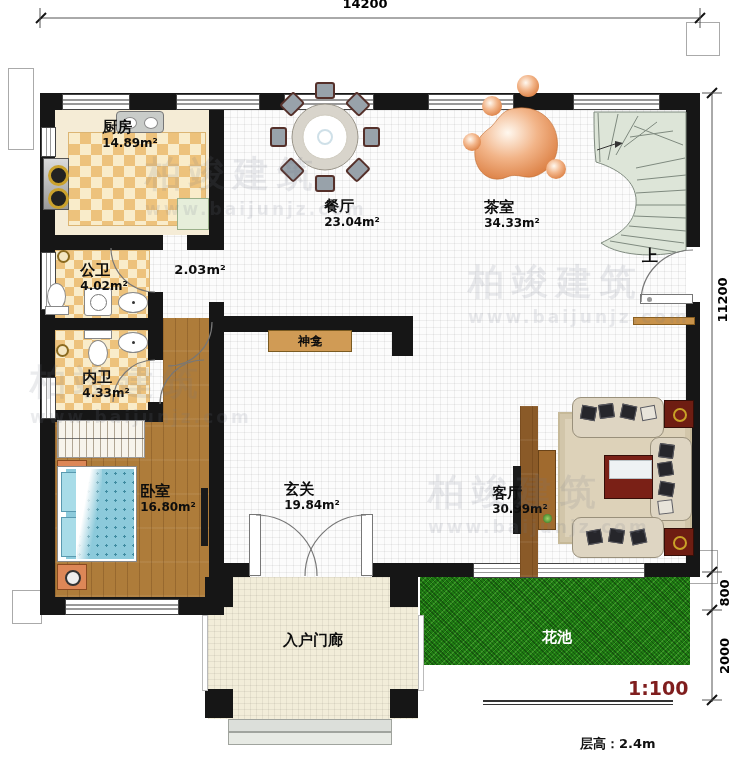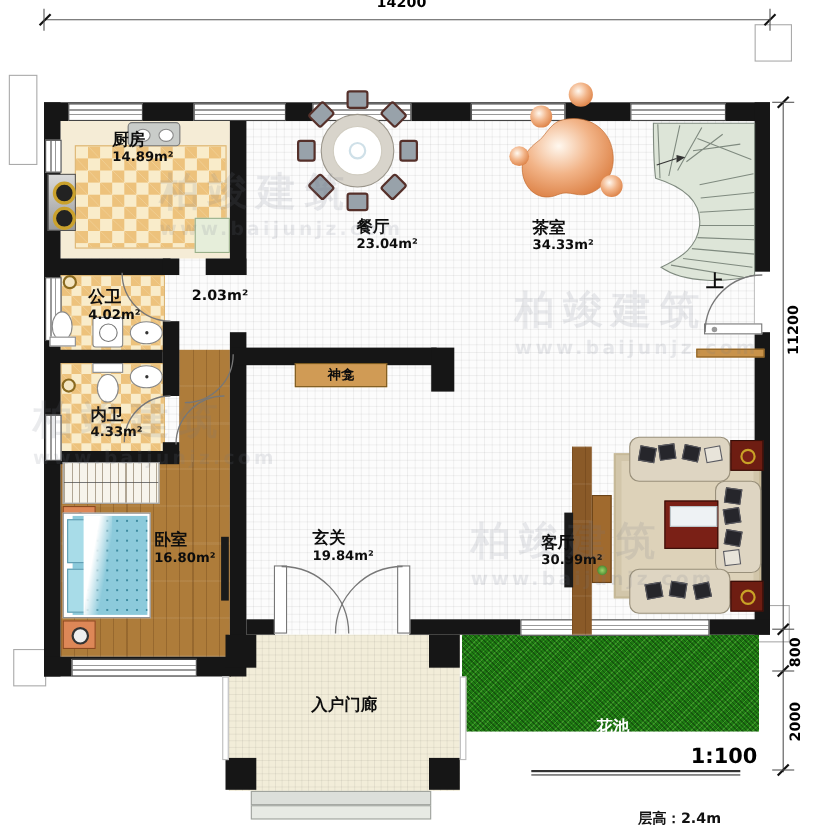--- a/index.html
+++ b/index.html
@@ -49,21 +49,21 @@
     color:#0d0d0d;font-size:13px;white-space:nowrap;}
   .dim-label{position:absolute;z-index:5;font-weight:bold;color:#000;font-size:13px;
     transform:translate(-50%,-50%);background:#fff;padding:0 3px;white-space:nowrap;}
   .dim-label.rot{transform:translate(-50%,-50%) rotate(-90deg);background:transparent;}
   
   .wm{position:absolute;z-index:6;color:#717788;opacity:.14;font-weight:bold;pointer-events:none;white-space:nowrap;}
   .wm .b{font-size:36px;letter-spacing:8px;}
   .wm .u{font-size:17px;letter-spacing:3px;}
   
   .tb-title{position:absolute;z-index:5;font-size:27px;font-weight:bold;color:#111;white-space:nowrap;}
-  .tb-scale{position:absolute;z-index:5;font-size:19px;font-weight:bold;color:#000000;}
+  .tb-scale{position:absolute;z-index:5;font-size:19px;font-weight:bold;color:#7f1d1d;}
   .tb-underline{position:absolute;z-index:5;background:#333;height:2px;}
   .stat{position:absolute;z-index:5;font-size:13px;font-weight:bold;color:#111;white-space:nowrap;}
   svg.overlay{position:absolute;left:0;top:0;z-index:4;pointer-events:none;}
 </style>
 </head>
 <body>
 
 <div class="plan">
 
   <div class="whitebox" style="left:8px;top:68px;width:24px;height:80px"></div>
@@ -323,21 +323,21 @@
     <div class="rn">玄关</div>
     <div class="ra">19.84m²</div>
   </div>
   <div class="room-label" style="left:520px;top:500px">
     <div class="rn">客厅</div>
     <div class="ra">30.99m²</div>
   </div>
   <div class="room-label" style="left:313px;top:640px">
     <div class="rn">入户门廊</div>
   </div>
-  <div class="room-label" style="left:557px;top:660px;color:#fff">
+  <div class="room-label" style="left:557px;top:637px;color:#fff">
     <div class="rn">花池</div>
   </div>
   <div class="small-label" style="left:200px;top:269px">2.03m²</div>
   <div class="small-label" style="left:650px;top:256px;font-size:16px">上</div>
 
   <div class="dim-label" style="left:365px;top:3px">14200</div>
   <div class="dim-label rot" style="left:722px;top:300px">11200</div>
   <div class="dim-label rot" style="left:724px;top:593px">800</div>
   <div class="dim-label rot" style="left:724px;top:656px">2000</div>
 

